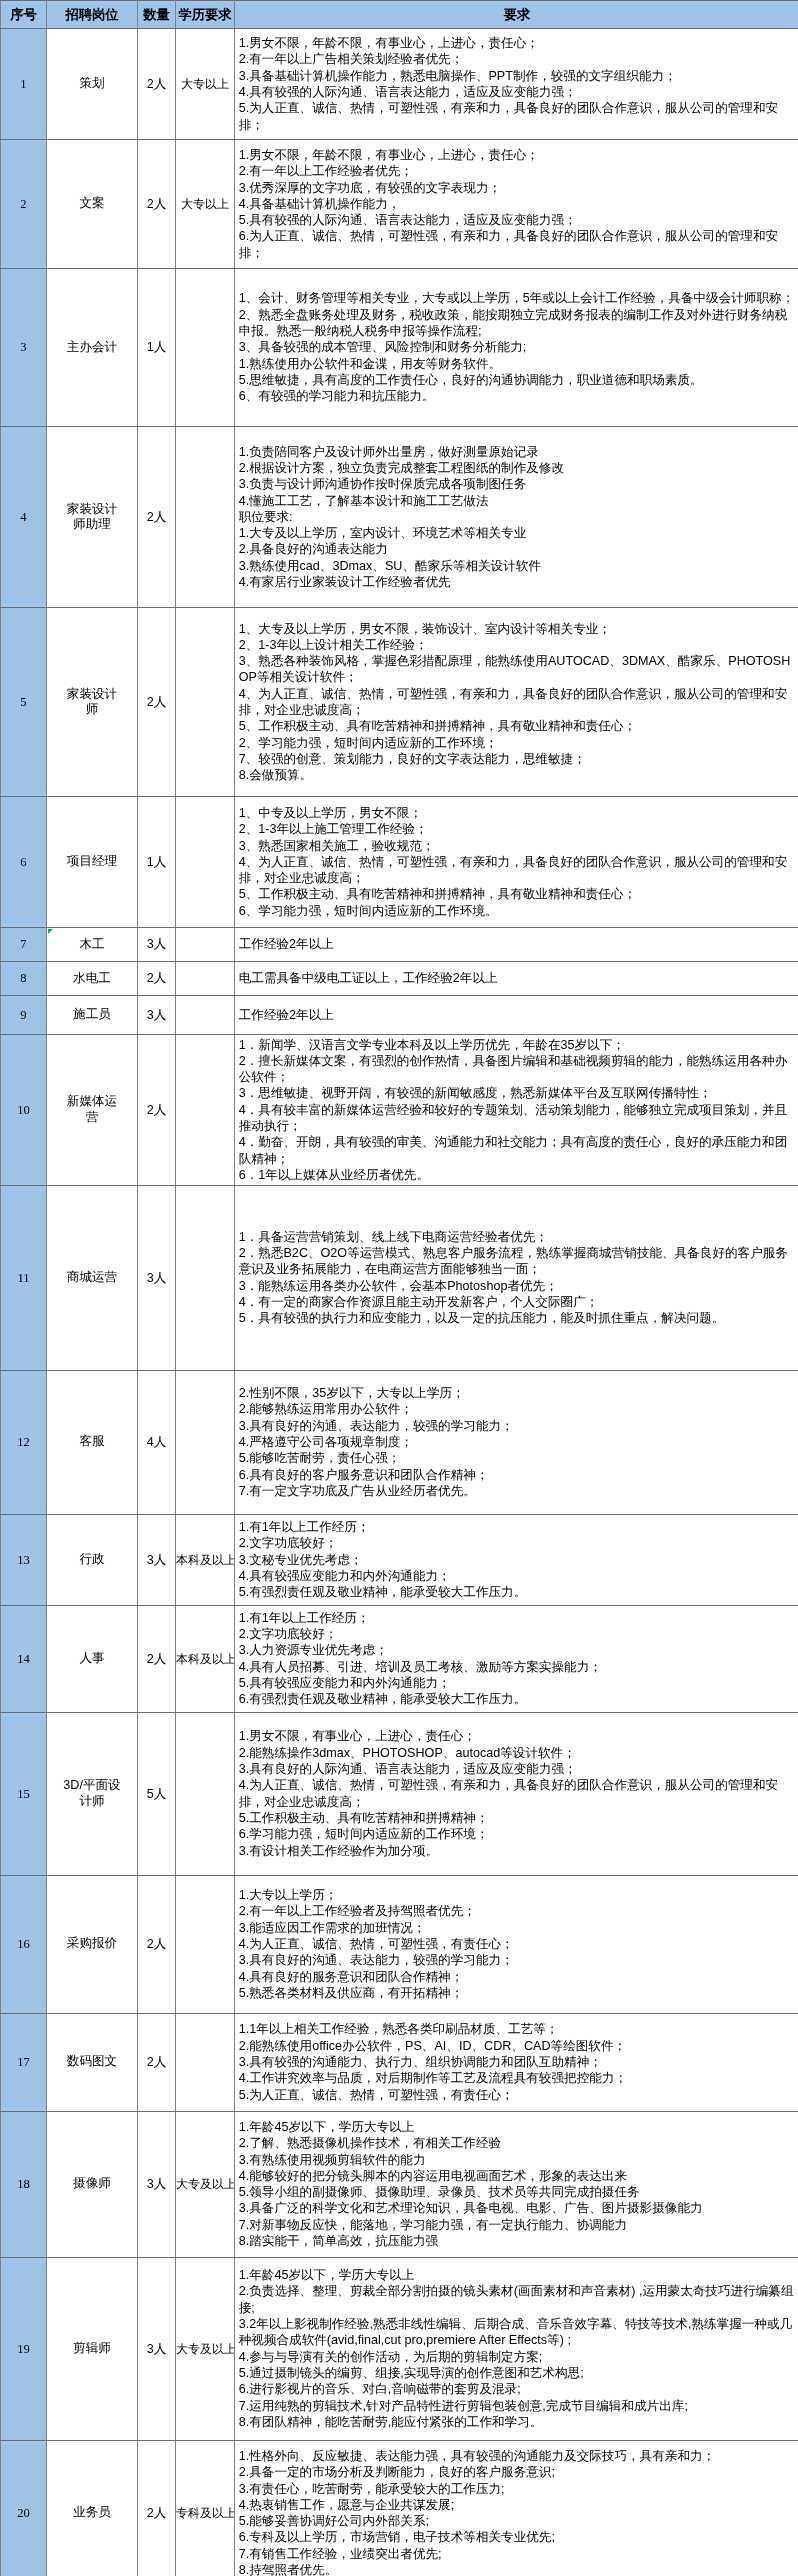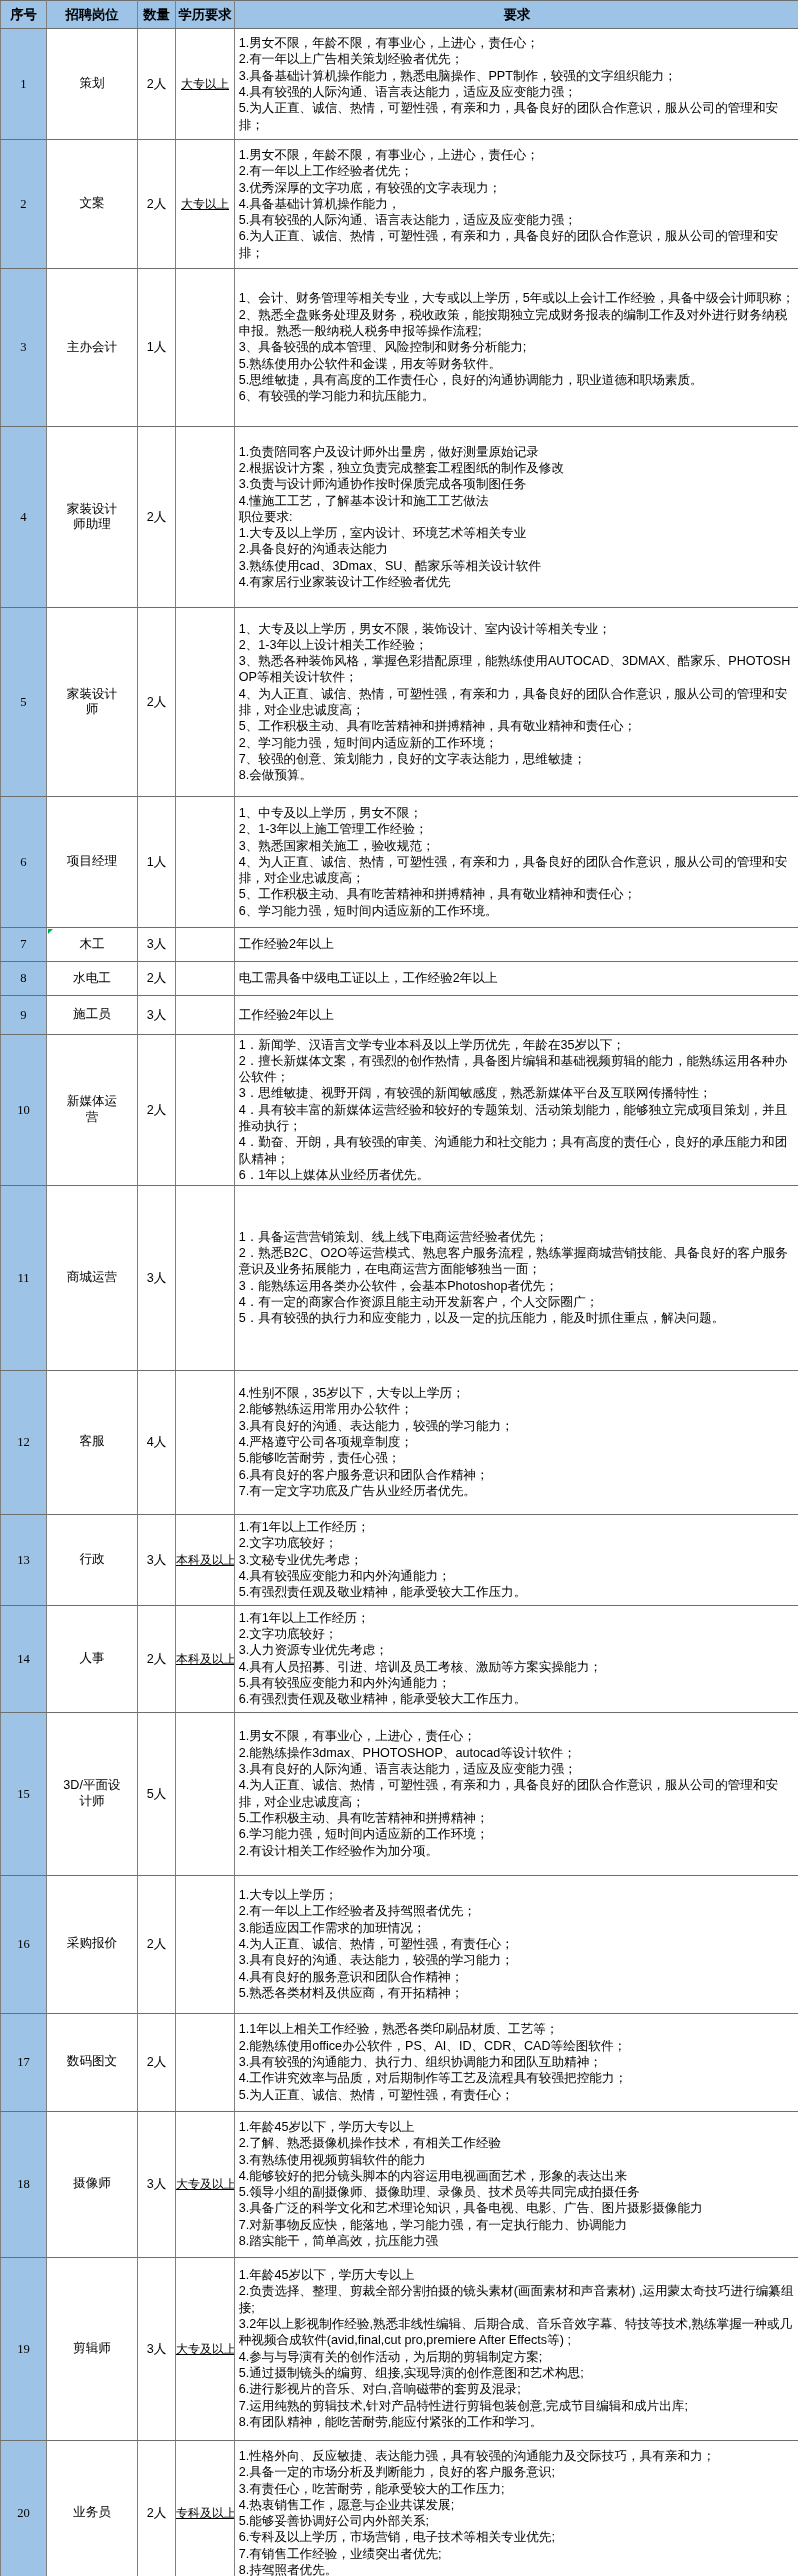--- a/index.html
+++ b/index.html
@@ -14,21 +14,21 @@
     background:#9dc3e6; font-weight:bold; font-size:13.3px; text-align:center;
     font-family:"Liberation Sans","DejaVu Sans",sans-serif;
   }
   td { font-size:12.6px; line-height:16.3px; }
   .cell-no {
     background:#9dc3e6; text-align:center;
     font-family:"Liberation Serif","DejaVu Serif",serif; font-size:12.6px;
   }
   .cell-pos { text-align:center; position:relative; line-height:15.5px; padding:0 16px; }
   .cell-count { text-align:center;margin-top:16px; }
-  .cell-edu { text-align:center; font-size:12px; white-space:nowrap; overflow:hidden;text-decoration:underline; }
+  .cell-edu { text-align:center; font-size:12px; white-space:nowrap; overflow:hidden; }
   .cell-req { padding:1.5px 3.7px; }
   .req-line { text-align:left; word-break:break-all; }
   .corner-marker {
     position:absolute; top:0.7px; left:0.7px; width:0; height:0;
     border-top:5.2px solid #00b050; border-right:5.2px solid transparent;
   }
 </style>
 </head>
 <body>
 
@@ -79,21 +79,21 @@
       </tr>
       <tr style="height: 158px;">
         <td class="cell-no">3</td>
         <td class="cell-pos"><span>主办会计</span></td>
         <td class="cell-count">1人</td>
         <td class="cell-edu"></td>
         <td class="cell-req">
           <div class="req-line">1、会计、财务管理等相关专业，大专或以上学历，5年或以上会计工作经验，具备中级会计师职称；</div>
           <div class="req-line">2、熟悉全盘账务处理及财务，税收政策，能按期独立完成财务报表的编制工作及对外进行财务纳税申报。熟悉一般纳税人税务申报等操作流程;</div>
           <div class="req-line">3、具备较强的成本管理、风险控制和财务分析能力;</div>
-          <div class="req-line">5.熟练使用办公软件和金谍，用友等财务软件。</div>
+          <div class="req-line">1.熟练使用办公软件和金谍，用友等财务软件。</div>
           <div class="req-line">5.思维敏捷，具有高度的工作责任心，良好的沟通协调能力，职业道德和职场素质。</div>
           <div class="req-line">6、有较强的学习能力和抗压能力。</div>
         </td>
       </tr>
       <tr style="height: 181px;">
         <td class="cell-no">4</td>
         <td class="cell-pos"><span>家装设计师助理</span></td>
         <td class="cell-count">2人</td>
         <td class="cell-edu"></td>
         <td class="cell-req">
@@ -191,21 +191,21 @@
           <div class="req-line">4．有一定的商家合作资源且能主动开发新客户，个人交际圈广；</div>
           <div class="req-line">5．具有较强的执行力和应变能力，以及一定的抗压能力，能及时抓住重点，解决问题。</div>
         </td>
       </tr>
       <tr style="height: 144px;">
         <td class="cell-no">12</td>
         <td class="cell-pos"><span>客服</span></td>
         <td class="cell-count">4人</td>
         <td class="cell-edu"></td>
         <td class="cell-req">
-          <div class="req-line">4.性别不限，35岁以下，大专以上学历；</div>
+          <div class="req-line">2.性别不限，35岁以下，大专以上学历；</div>
           <div class="req-line">2.能够熟练运用常用办公软件；</div>
           <div class="req-line">3.具有良好的沟通、表达能力，较强的学习能力；</div>
           <div class="req-line">4.严格遵守公司各项规章制度；</div>
           <div class="req-line">5.能够吃苦耐劳，责任心强；</div>
           <div class="req-line">6.具有良好的客户服务意识和团队合作精神；</div>
           <div class="req-line">7.有一定文字功底及广告从业经历者优先。</div>
         </td>
       </tr>
       <tr style="height: 91px;">
         <td class="cell-no">13</td>
@@ -239,21 +239,21 @@
         <td class="cell-pos"><span>3D/平面设计师</span></td>
         <td class="cell-count">5人</td>
         <td class="cell-edu"></td>
         <td class="cell-req">
           <div class="req-line">1.男女不限，有事业心，上进心，责任心；</div>
           <div class="req-line">2.能熟练操作3dmax、PHOTOSHOP、autocad等设计软件；</div>
           <div class="req-line">3.具有良好的人际沟通、语言表达能力，适应及应变能力强；</div>
           <div class="req-line">4.为人正直、诚信、热情，可塑性强，有亲和力，具备良好的团队合作意识，服从公司的管理和安排，对企业忠诚度高；</div>
           <div class="req-line">5.工作积极主动、具有吃苦精神和拼搏精神；</div>
           <div class="req-line">6.学习能力强，短时间内适应新的工作环境；</div>
-          <div class="req-line">2.有设计相关工作经验作为加分项。</div>
+          <div class="req-line">3.有设计相关工作经验作为加分项。</div>
         </td>
       </tr>
       <tr style="height: 138px;">
         <td class="cell-no">16</td>
         <td class="cell-pos"><span>采购报价</span></td>
         <td class="cell-count">2人</td>
         <td class="cell-edu"></td>
         <td class="cell-req">
           <div class="req-line">1.大专以上学历；</div>
           <div class="req-line">2.有一年以上工作经验者及持驾照者优先；</div>

